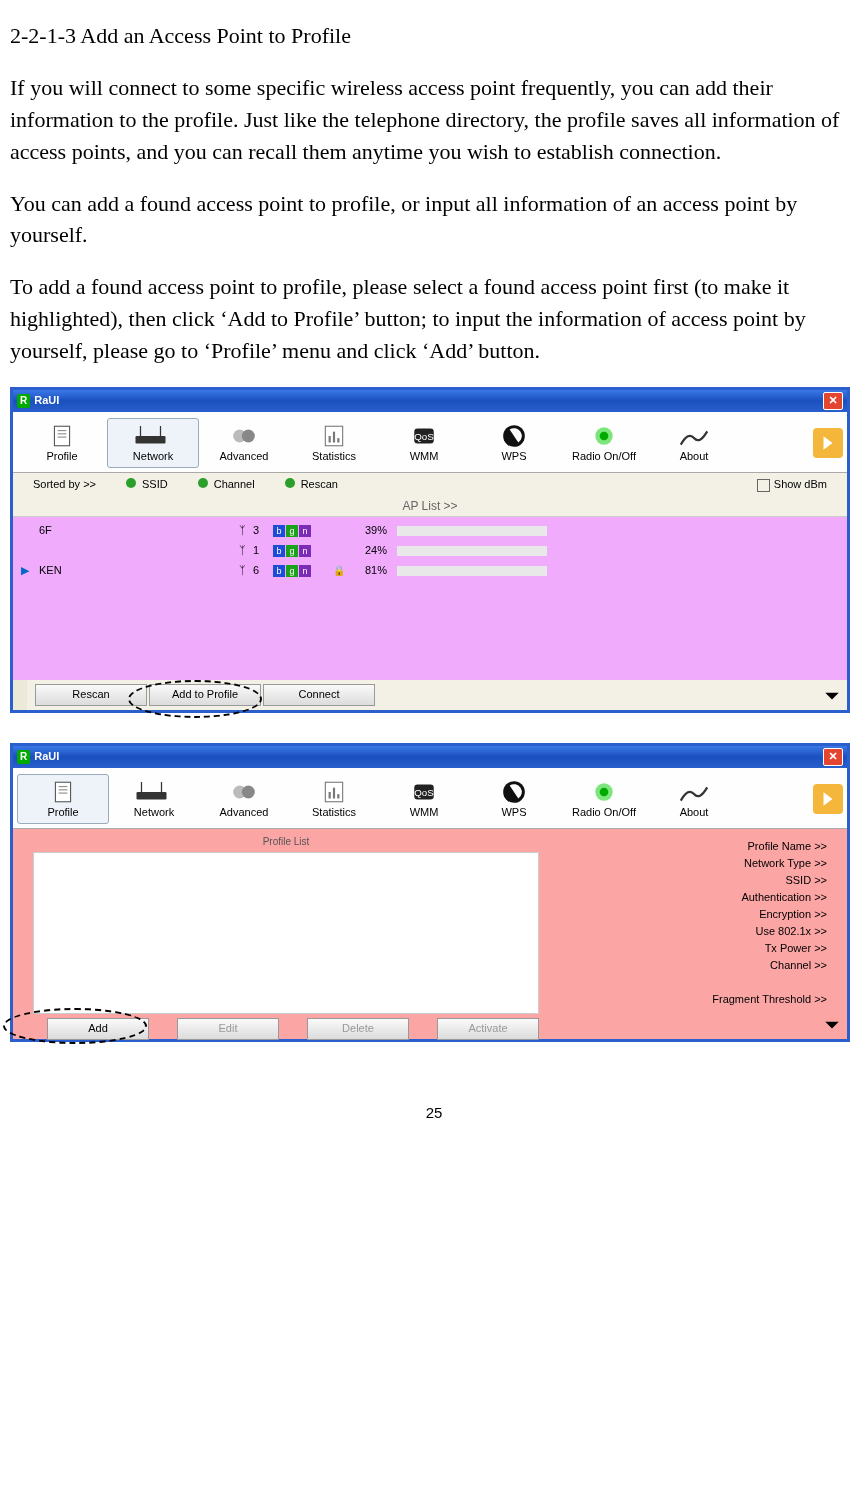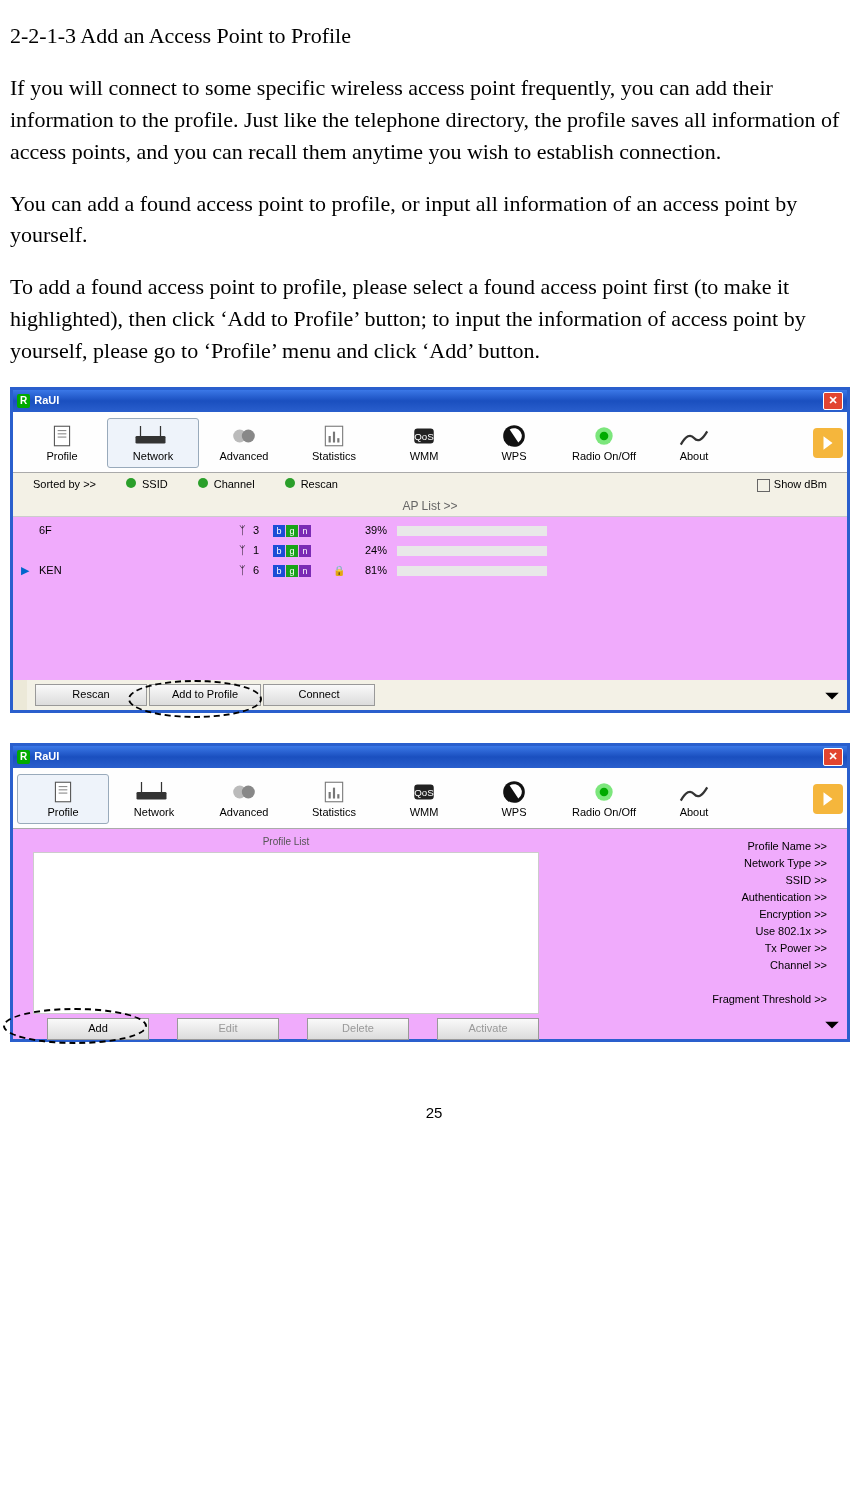--- a/index.html
+++ b/index.html
@@ -121,21 +121,21 @@
     border:2px dashed #000;
     border-radius:50%;
     pointer-events:none;
   }
   .collapse-arrow {
     position:absolute;
     right:6px;
     bottom:3px;
   }
   
-  .profile-body { display:flex; background:#f0abfc; height:210px;}
+  .profile-body { display:flex; background:#fca5a5; height:210px;}
   .profile-list-area { flex: 0 0 430px; padding:6px 10px 4px 20px;}
   .profile-list-label { text-align:center;font-size:10px;color:#555;margin-bottom:2px;}
   .profile-list-box { background:#fff;border:1px solid #ccc;height:160px;}
   .profile-detail { flex:1;padding:10px 20px 0 0;font-size:11px;}
   .profile-detail .row { text-align:right;height:17px;}
   .page-num { text-align:center;font-size:15px;margin-top:60px;font-family:Arial;}
   .checkbox { width:11px;height:11px;border:1px solid #666;display:inline-block;margin-right:4px;vertical-align:middle;}
 </style>
 </head>
 <body>

